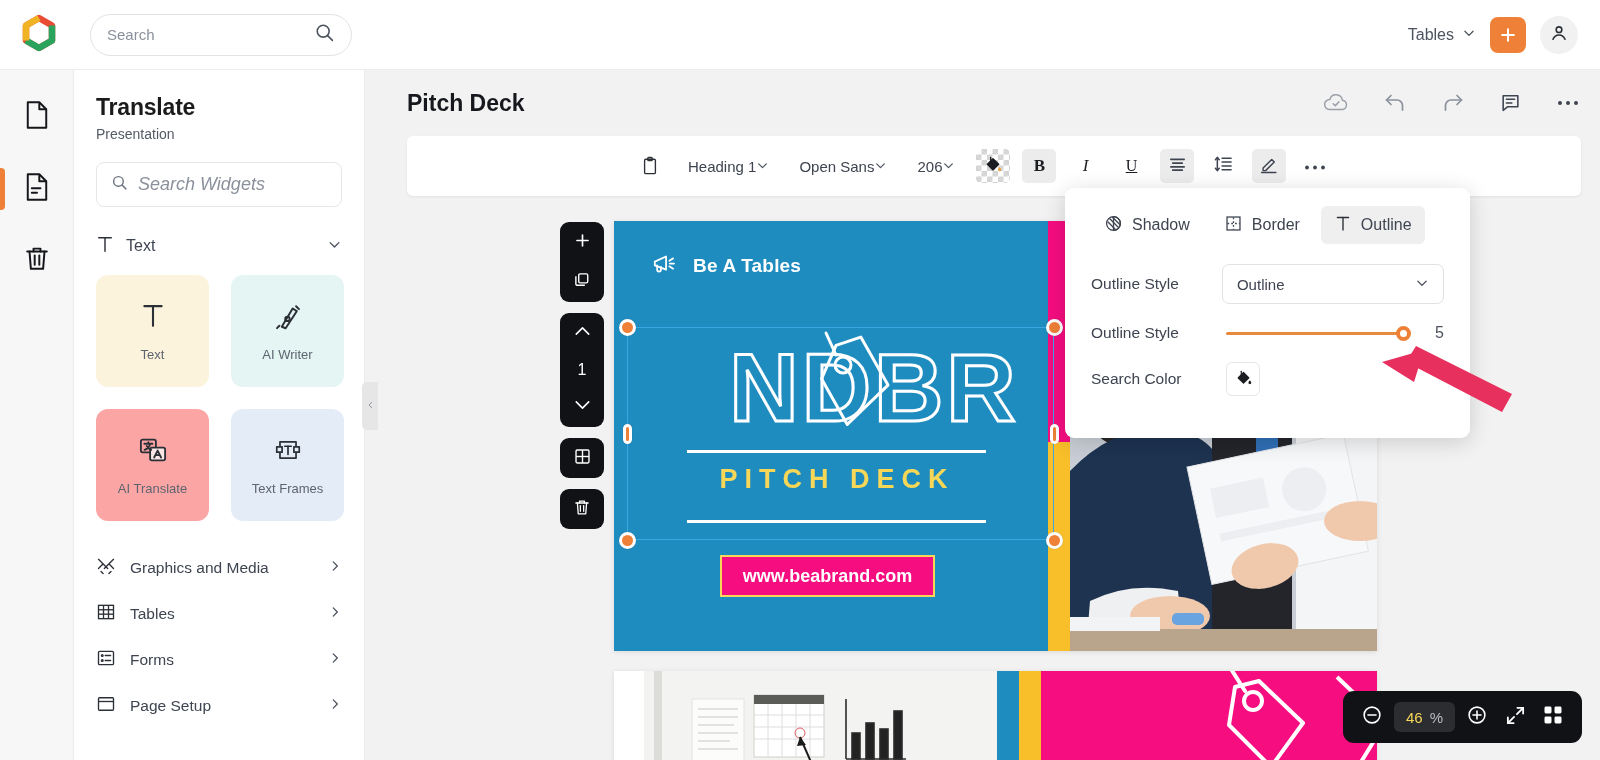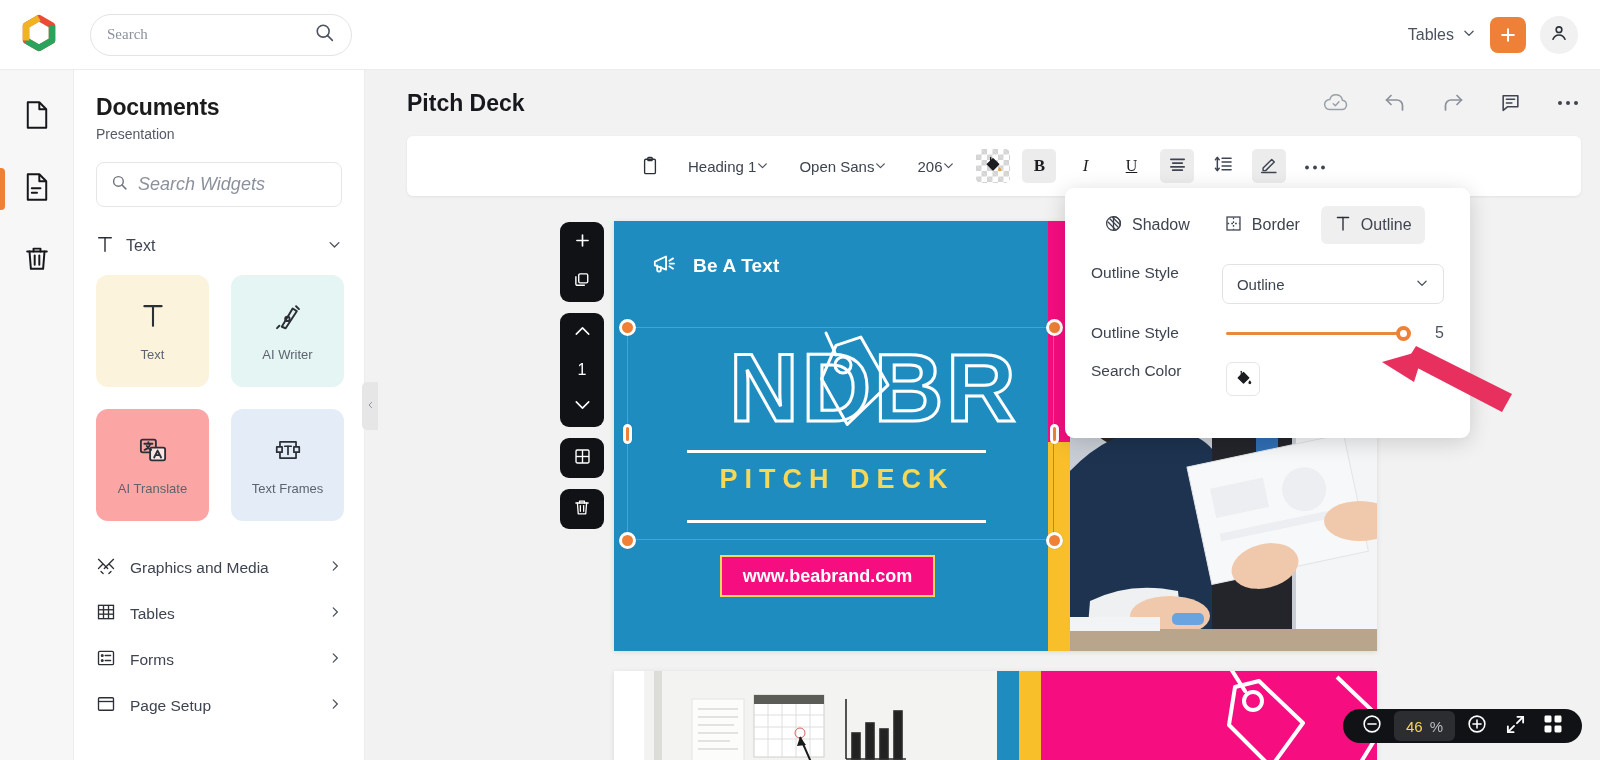--- a/index.html
+++ b/index.html
@@ -18,21 +18,21 @@
     border-bottom:1px solid #ececec; z-index:40;
   }
   .logo { margin-left:18px; width:42px; height:42px; position:relative; }
   .search-wrap {
     margin-left:30px; width:262px; height:42px;
     border:1px solid #e3e3e3; border-radius:21px;
     display:flex; align-items:center; padding:0 16px; background:#fff;
   }
   .search-wrap input {
     border:none; outline:none; flex:1; font-size:15px; color:#5d6470;
-    font-family:Liberation Serif, serif; background:transparent;
+    font-family:Liberation Sans, sans-serif; background:transparent;
   }
   .search-wrap input::placeholder { color:#8b919c; }
   .topbar-right {
     margin-left:auto; display:flex; align-items:center; gap:14px; margin-right:22px;
   }
   .brandsel { display:flex; align-items:center; gap:8px; font-size:16px; color:#4c535e; cursor:pointer; }
   .plus-btn {
     width:36px; height:36px; border-radius:8px; background:#ef8037;
     display:flex; align-items:center; justify-content:center; cursor:pointer;
   }
@@ -214,21 +214,21 @@
     position:absolute; left:700px; top:118px; width:405px; height:250px;
     background:#fff; border-radius:9px; box-shadow:0 4px 22px rgba(0,0,0,.16);
     z-index:50; padding:18px 26px;
   }
   .pop-tabs { display:flex; align-items:center; gap:8px; }
   .pop-tab {
     height:38px; border-radius:6px; display:flex; align-items:center; gap:9px;
     padding:0 13px; font-size:16px; color:#3e4450; cursor:pointer;
   }
   .pop-tab.active { background:#efefef; }
-  .pop-row { display:flex; margin-top:20px; }
+  .pop-row { display:flex; align-items:center; margin-top:20px; }
   .pop-label { width:135px; font-size:15.5px; color:#3e4450; }
   .pop-select {
     width:228px; height:40px; border:1px solid #e2e2e2; border-radius:7px;
     display:flex; align-items:center; padding:0 14px; font-size:15px; color:#3e4450; cursor:pointer;
   }
   .pop-select .chev { margin-left:auto; }
   .slider-wrap { width:183px; height:18px; display:flex; align-items:center; position:relative; cursor:pointer; }
   .slider-track { width:183px; height:3px; background:#e88a3e; border-radius:2px; }
   .slider-knob {
     position:absolute; right:-2px; width:15px; height:15px; border-radius:50%;
@@ -238,22 +238,22 @@
   .bucketbtn {
     width:34px; height:34px; border:1px solid #e6e6e6; border-radius:6px;
     display:flex; align-items:center; justify-content:center; cursor:pointer;
   }
 
   
   .arrow-anno { position:absolute; left:1380px; top:340px; z-index:60; pointer-events:none; }
 
   
   .zoombar {
-    position:absolute; right:18px; bottom:17px; height:34px; background:#111215;
-    border-radius:18px; display:flex; align-items:center; gap:6px; padding:0 13px; z-index:45;
+    position:absolute; right:18px; bottom:17px; height:52px; background:#111215;
+    border-radius:11px; display:flex; align-items:center; gap:6px; padding:0 13px; z-index:45;
   }
   .zb { width:32px; height:32px; display:flex; align-items:center; justify-content:center; cursor:pointer; }
   .zpct {
     background:#2c2d31; border-radius:6px; height:30px; display:flex; align-items:center;
     gap:7px; padding:0 12px; cursor:pointer;
   }
   .zpct .n { color:#f6d757; font-size:15px; }
   .zpct .p { color:#b9bcc2; font-size:15px; }
 </style>
 </head>
@@ -333,21 +333,21 @@
             <path d="M9 6.5V4h6v2.5"></path>
             <path d="M5.5 6.5l1.2 15h10.6l1.2-15"></path>
           <line x1="10" y1="10" x2="10" y2="18"></line>
             <line x1="14" y1="10" x2="14" y2="18"></line>
         </svg>
       </span>
     </div>
   </div>
 
   <div class="panel">
-    <h1>Documents</h1>
+    <h1>Translate</h1>
     <div class="subtitle">Presentation</div>
 
     <div class="widget-search">
       <span>
         <svg width="17" height="17" viewBox="0 0 24 24" fill="none" stroke="#6d7480" stroke-width="2">
           <circle cx="10.5" cy="10.5" r="6.8"></circle>
             <line x1="15.6" y1="15.6" x2="21" y2="21" stroke-linecap="round"></line>
         </svg>
       </span>
       <input placeholder="Search Widgets" style="">
@@ -727,21 +727,21 @@
       <div class="stripe-yellow"></div>
 
       <div class="mega-row">
         <span>
           <svg width="30" height="22" viewBox="0 0 32 22" fill="none" stroke="#fff" stroke-width="1.9" stroke-linejoin="round" stroke-linecap="round">
             <path d="M3 8.5 L15 3 v14 L3 12.5 Z"></path>
             <path d="M5.5 12.5 v4.5 a2 2 0 0 0 4 0 v-3"></path>
             <path d="M18.5 7.5 L22.5 5 M19 10.5 H23.5 M18.5 13.5 L22.5 16"></path>
           </svg>
         </span>
-        <span class="mega-text">Be A Text</span>
+        <span class="mega-text">Be A Tables</span>
       </div>
 
       <div class="brandline">
         <span class="brandword" style="margin-left:74px">ND</span>
         <span class="brandword">BR</span>
       </div>
       <div class="tagicon">
         <svg width="90" height="118" viewBox="0 0 90 118" fill="none" stroke="#ffffff" stroke-width="3" stroke-linejoin="round">
           <path d="M40 12 L78 52 L48 100 L12 62 L18 26 Z" transform="rotate(14 45 56)"></path>
           <circle cx="33" cy="40" r="8"></circle>

